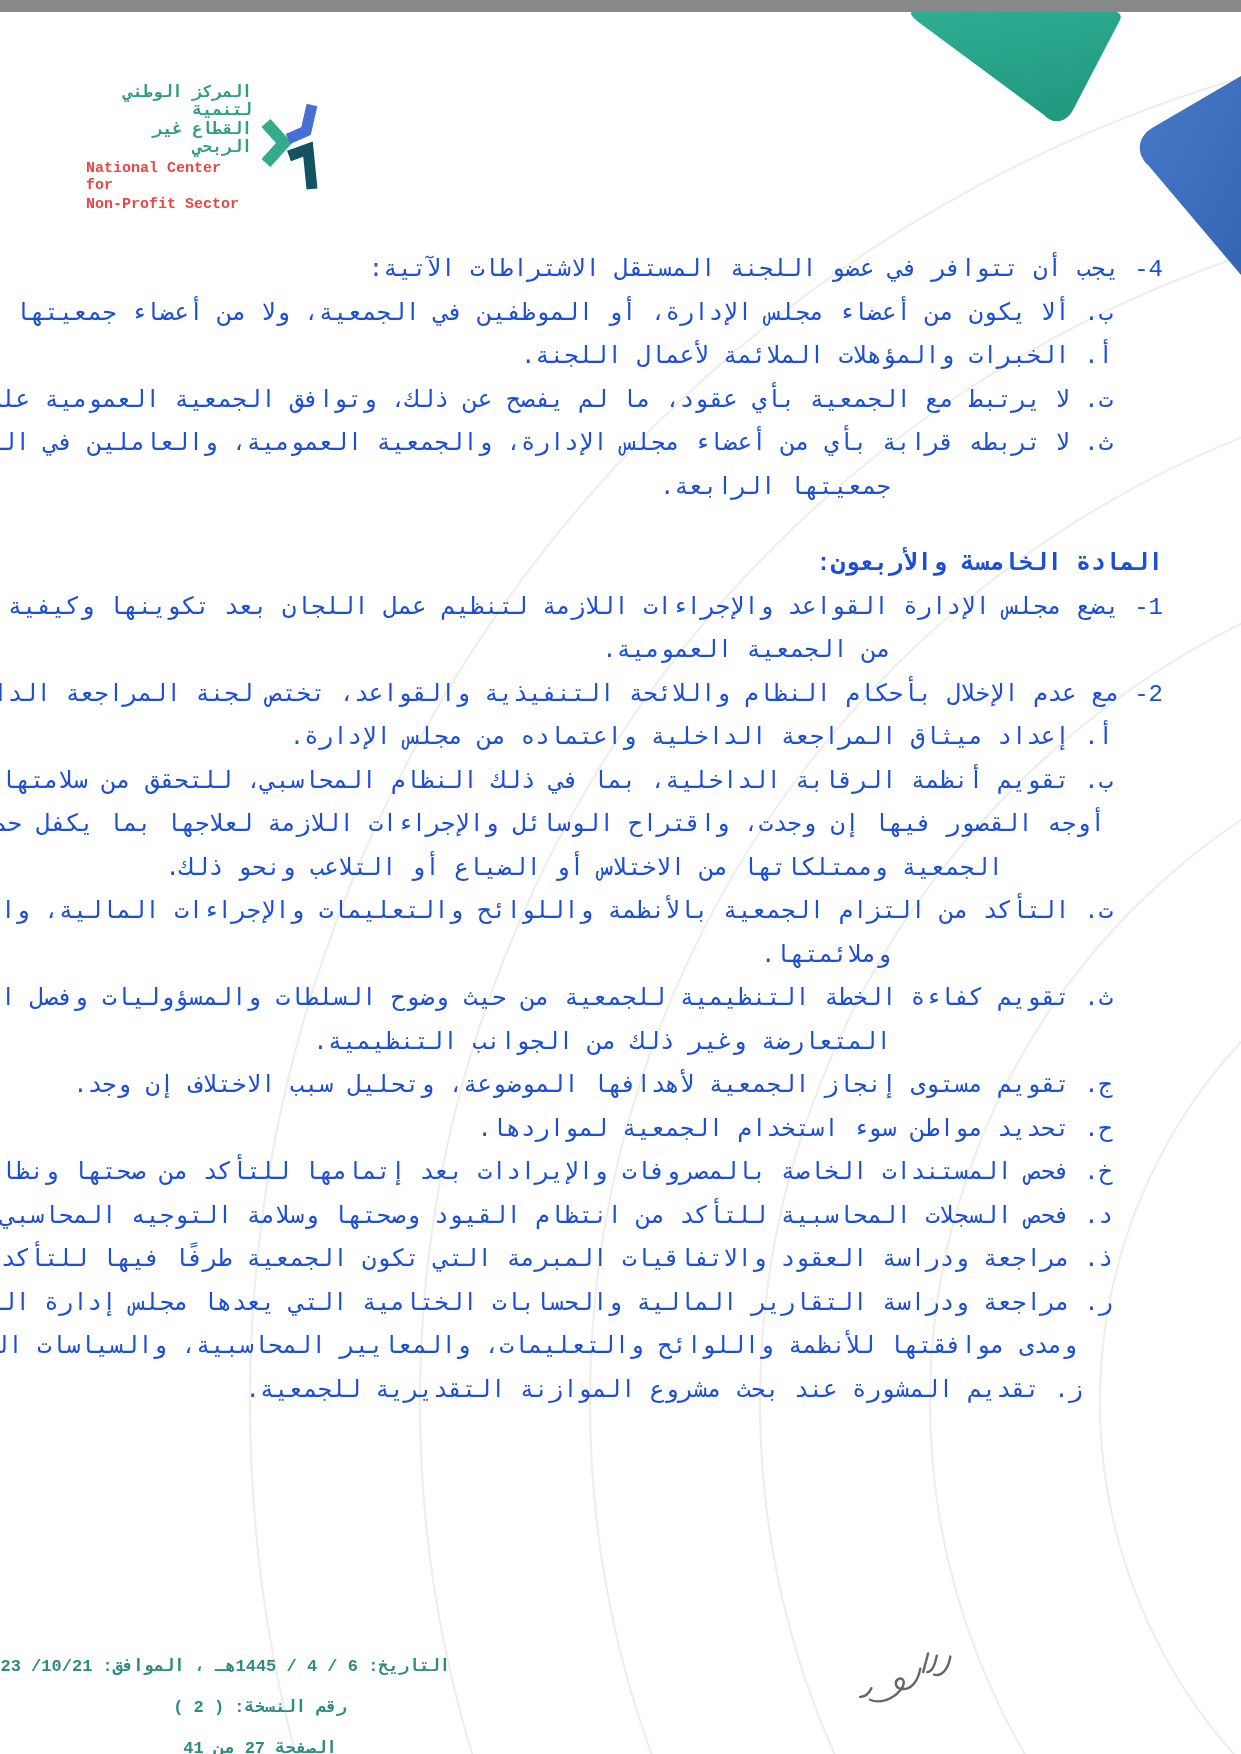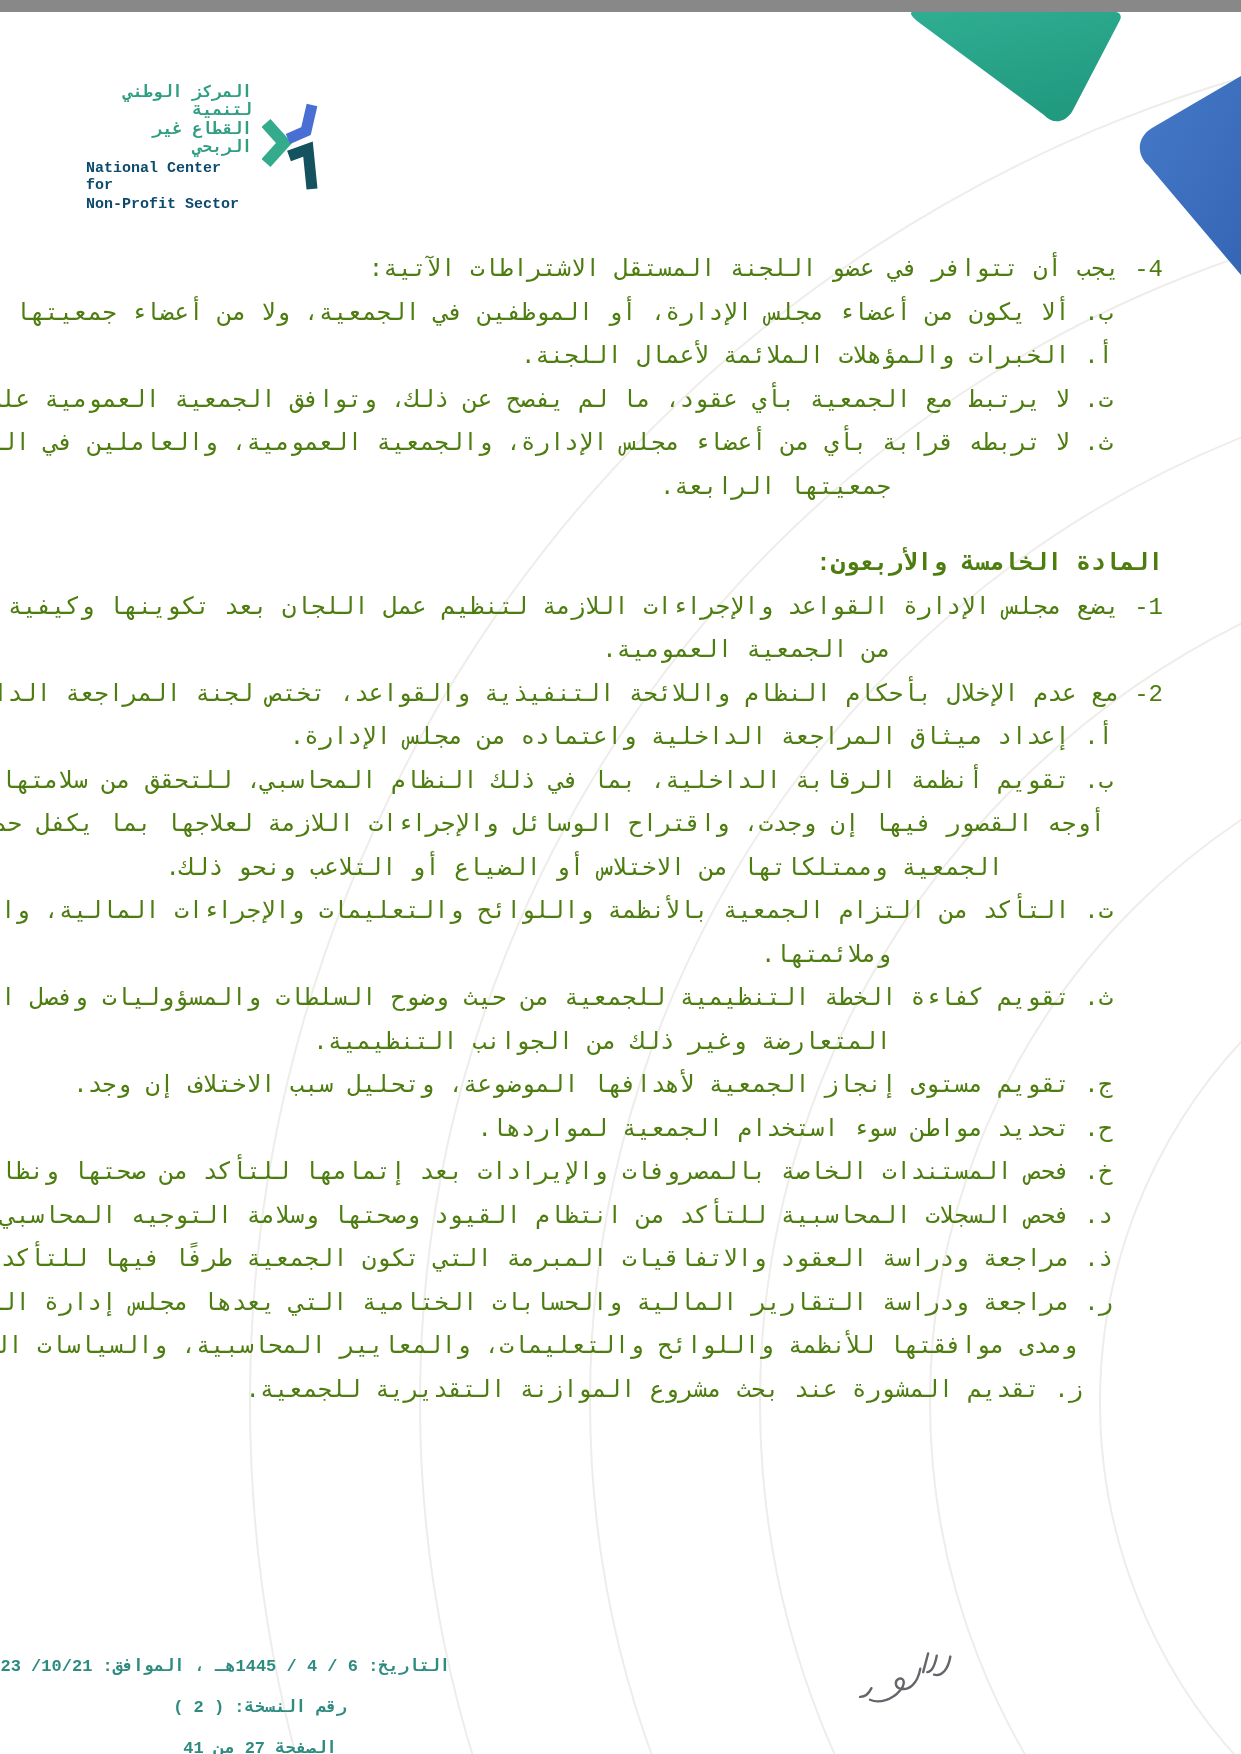--- a/index.html
+++ b/index.html
@@ -12,26 +12,26 @@
     font-family:Liberation Mono, monospace;
   }
   
   .watermark{position:absolute;inset:0;pointer-events:none;}
   
   .decor{position:absolute;top:0;right:0;pointer-events:none;}
   
   .logo{position:absolute;left:86px;top:72px;display:flex;align-items:center;gap:10px;}
   .logo-text{width:166px;line-height:1.12;}
   .logo-ar{font-weight:bold;font-size:16.5px;color:#2f9e82;text-align:right;direction:rtl;letter-spacing:1px;}
-  .logo-en{font-weight:bold;font-size:15px;color:#0c4a6e;text-align:left;margin-top:3px;}
+  .logo-en{font-weight:bold;font-size:15px;color:#ef4444;text-align:left;margin-top:3px;}
   
   .doc{
     position:absolute;top:236px;left:85px;right:78px;
     direction:rtl;
-    color:#4d7c0f;
+    color:#1d4ed8;
     font-size:24px;
   }
   .ln{height:43.5px;line-height:43.5px;white-space:nowrap;text-align:right;overflow:visible;}
   .s-num   {padding-right:0;}
   .s-item  {padding-right:50px;}
   .s-item2 {padding-right:80px;}
   .s-cont1 {padding-right:272px;}
   .s-cont2 {padding-right:58px;}
   .s-cont3 {padding-right:160px;}
   .s-cont4 {padding-right:86px;}

